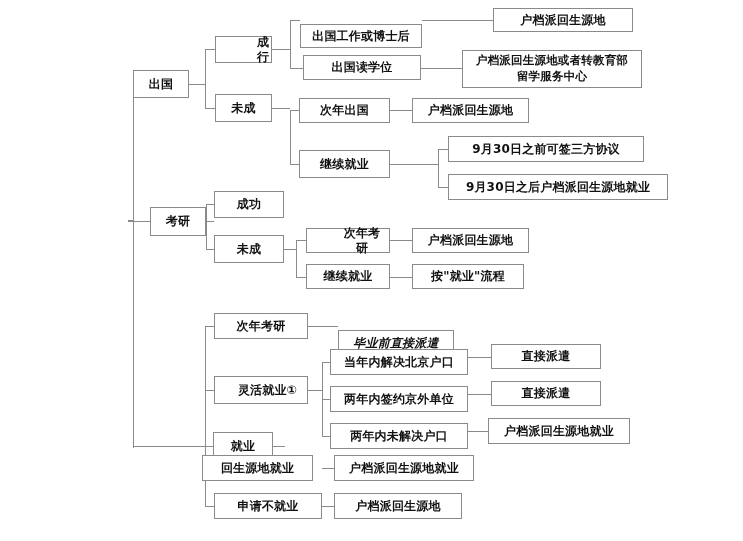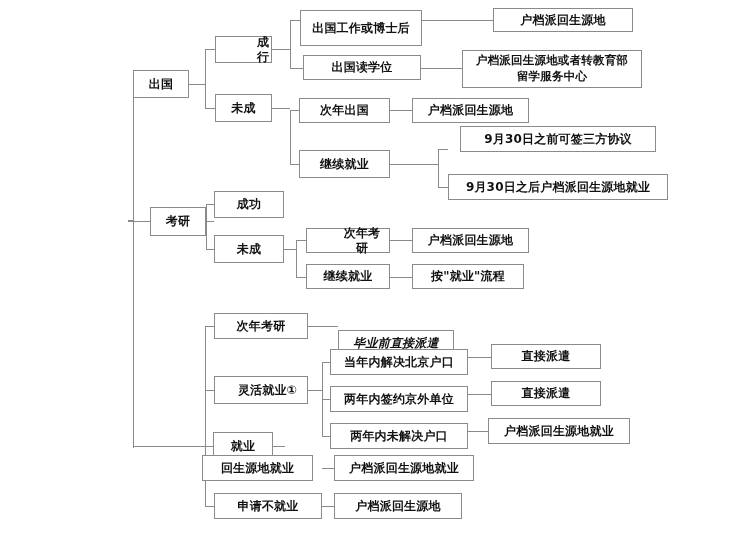--- a/index.html
+++ b/index.html
@@ -99,29 +99,29 @@
     <div class="link h" style="left: 322px; top: 399px; width: 8px; background: rgb(138, 138, 138);"></div>
     <div class="link h" style="left: 322px; top: 436px; width: 8px; background: rgb(138, 138, 138);"></div>
     <div class="link h" style="left: 468px; top: 357px; width: 23px; background: rgb(138, 138, 138);"></div>
     <div class="link h" style="left: 468px; top: 394px; width: 23px; background: rgb(138, 138, 138);"></div>
     <div class="link h" style="left: 468px; top: 431px; width: 20px; background: rgb(138, 138, 138);"></div>
     <div class="link h" style="left: 322px; top: 468px; width: 12px; background: rgb(138, 138, 138);"></div>
     <div class="link h" style="left: 322px; top: 506px; width: 12px; background: rgb(138, 138, 138);"></div>
     <div class="node" style="left: 133px; top: 70px; width: 56px; height: 28px; border-color: rgb(138, 138, 138); color: rgb(17, 17, 17);">出国</div>
     <div class="node" style="left: 215px; top: 36px; width: 57px; height: 27px; border-color: rgb(138, 138, 138); color: rgb(17, 17, 17); padding-left: 43px;">成行</div>
     <div class="node" style="left: 215px; top: 94px; width: 57px; height: 28px; border-color: rgb(138, 138, 138); color: rgb(17, 17, 17);">未成</div>
-    <div class="node" style="left: 300px; top: 10px; width: 122px; height: 36px; border-color: rgb(138, 138, 138); color: rgb(17, 17, 17);">出国工作或博士后</div>
+    <div class="node" style="left: 300px; top: 24px; width: 122px; height: 24px; border-color: rgb(138, 138, 138); color: rgb(17, 17, 17);">出国工作或博士后</div>
     <div class="node" style="left: 303px; top: 55px; width: 118px; height: 25px; border-color: rgb(138, 138, 138); color: rgb(17, 17, 17);">出国读学位</div>
     <div class="node" style="left: 493px; top: 8px; width: 140px; height: 24px; border-color: rgb(138, 138, 138); color: rgb(17, 17, 17);">户档派回生源地</div>
     <div class="node two-line" style="left: 462px; top: 50px; width: 180px; height: 38px; border-color: rgb(138, 138, 138); color: rgb(17, 17, 17);">户档派回生源地或者转教育部
 留学服务中心</div>
     <div class="node" style="left: 299px; top: 98px; width: 91px; height: 25px; border-color: rgb(138, 138, 138); color: rgb(17, 17, 17);">次年出国</div>
     <div class="node" style="left: 412px; top: 98px; width: 117px; height: 25px; border-color: rgb(138, 138, 138); color: rgb(17, 17, 17);">户档派回生源地</div>
     <div class="node" style="left: 299px; top: 150px; width: 91px; height: 28px; border-color: rgb(138, 138, 138); color: rgb(17, 17, 17);">继续就业</div>
-    <div class="node" style="left: 448px; top: 126px; width: 196px; height: 26px; border-color: rgb(138, 138, 138); color: rgb(17, 17, 17); margin-left: 12px;">9月30日之前可签三方协议</div>
+    <div class="node" style="left: 448px; top: 136px; width: 196px; height: 26px; border-color: rgb(138, 138, 138); color: rgb(17, 17, 17);">9月30日之前可签三方协议</div>
     <div class="node" style="left: 448px; top: 174px; width: 220px; height: 26px; border-color: rgb(138, 138, 138); color: rgb(17, 17, 17);">9月30日之后户档派回生源地就业</div>
     <div class="node" style="left: 150px; top: 207px; width: 56px; height: 29px; border-color: rgb(138, 138, 138); color: rgb(17, 17, 17);">考研</div>
     <div class="node" style="left: 214px; top: 191px; width: 70px; height: 27px; border-color: rgb(138, 138, 138); color: rgb(17, 17, 17);">成功</div>
     <div class="node" style="left: 214px; top: 235px; width: 70px; height: 28px; border-color: rgb(138, 138, 138); color: rgb(17, 17, 17);">未成</div>
     <div class="node" style="left: 306px; top: 228px; width: 84px; height: 25px; border-color: rgb(138, 138, 138); color: rgb(17, 17, 17); padding-left: 32px;">次年考研</div>
     <div class="node" style="left: 412px; top: 228px; width: 117px; height: 25px; border-color: rgb(138, 138, 138); color: rgb(17, 17, 17);">户档派回生源地</div>
     <div class="node" style="left: 306px; top: 264px; width: 84px; height: 25px; border-color: rgb(138, 138, 138); color: rgb(17, 17, 17);">继续就业</div>
     <div class="node" style="left: 412px; top: 264px; width: 112px; height: 25px; border-color: rgb(138, 138, 138); color: rgb(17, 17, 17);">按"就业"流程</div>
     <div class="node" style="left: 213px; top: 432px; width: 60px; height: 28px; border-color: rgb(138, 138, 138); color: rgb(17, 17, 17);">就业</div>
     <div class="node" style="left: 214px; top: 313px; width: 94px; height: 26px; border-color: rgb(138, 138, 138); color: rgb(17, 17, 17);">次年考研</div>

